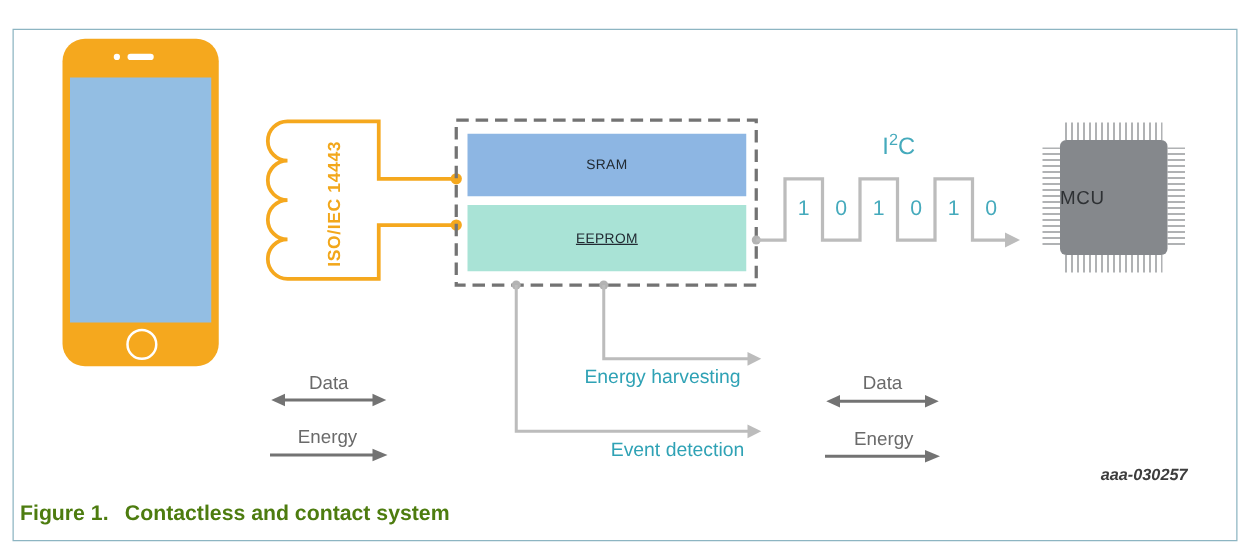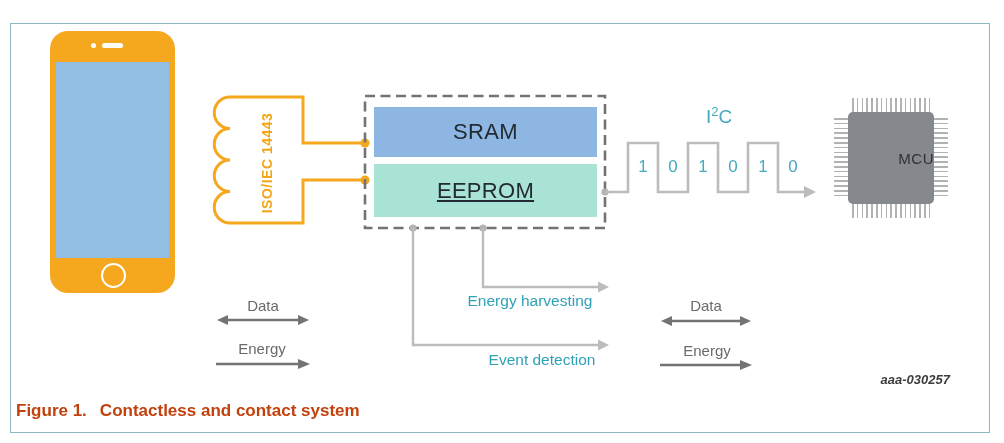--- a/index.html
+++ b/index.html
@@ -17,47 +17,47 @@
   .phone-speaker{left:102px;top:43px;width:21px;height:5px;border-radius:3px;background:#ffffff;}
   .phone-home{left:101px;top:263px;width:21px;height:21px;border-radius:50%;border:2.5px solid #ffffff;}
 
   
   .iso-label{left:202px;top:152px;width:130px;height:22px;transform:rotate(-90deg);
              color:#f2a71b;font-size:14px;font-weight:600;text-align:center;
              letter-spacing:.5px;line-height:22px;}
 
   
   .block{display:flex;align-items:center;justify-content:center;
-         font-size:22px;color:#222b33;letter-spacing:.3px;}
+         font-size:11px;color:#222b33;letter-spacing:.3px;}
   .block-sram{left:374px;top:107px;width:223px;height:50px;background:#8db6e3;}
   .block-eeprom{left:374px;top:164px;width:223px;height:53px;background:#a9e3d6;text-decoration:underline;}
 
   
   .mcu-body{left:848px;top:112px;width:86px;height:92px;background:#85888c;border-radius:5px;
-            display:flex;align-items:center;justify-content:flex-end;
+            display:flex;align-items:center;justify-content:flex-start;
             color:#2e3134;font-size:15px;font-weight:500;letter-spacing:.5px;}
   .mcu-pins-top{left:852px;top:98px;width:78px;height:14px;
     background:repeating-linear-gradient(to right,#b0b2b4 0 1.6px,transparent 1.6px 4.8px);}
   .mcu-pins-bottom{left:852px;top:204px;width:78px;height:14px;
     background:repeating-linear-gradient(to right,#b0b2b4 0 1.6px,transparent 1.6px 4.8px);}
   .mcu-pins-left{left:834px;top:118px;width:14px;height:80px;
     background:repeating-linear-gradient(to bottom,#b0b2b4 0 1.6px,transparent 1.6px 4.8px);}
   .mcu-pins-right{left:934px;top:118px;width:14px;height:80px;
     background:repeating-linear-gradient(to bottom,#b0b2b4 0 1.6px,transparent 1.6px 4.8px);}
 
   
   .linework{left:0;top:0;width:1004px;height:443px;}
   svg text{font-family:"Liberation Sans", sans-serif;}
   .t-teal{fill:#2fa2b5;font-size:15.5px;}
   .t-bit{fill:#45aabc;font-size:17px;}
   .t-gray{fill:#6a6a6a;font-size:15px;}
   .t-id{fill:#3d3d3d;font-size:13px;font-style:italic;font-weight:600;}
 
   
-  .caption{left:16px;top:401px;color:#c2410c;font-size:17px;font-weight:700;}
+  .caption{left:16px;top:401px;color:#4d7c0f;font-size:17px;font-weight:700;}
   .caption .cap-label{margin-right:13px;}
 </style>
 </head>
 <body>
 
 <div class="page">
 
   <div class="abs fig-box"></div>
 
   <div class="abs phone-body"></div>

